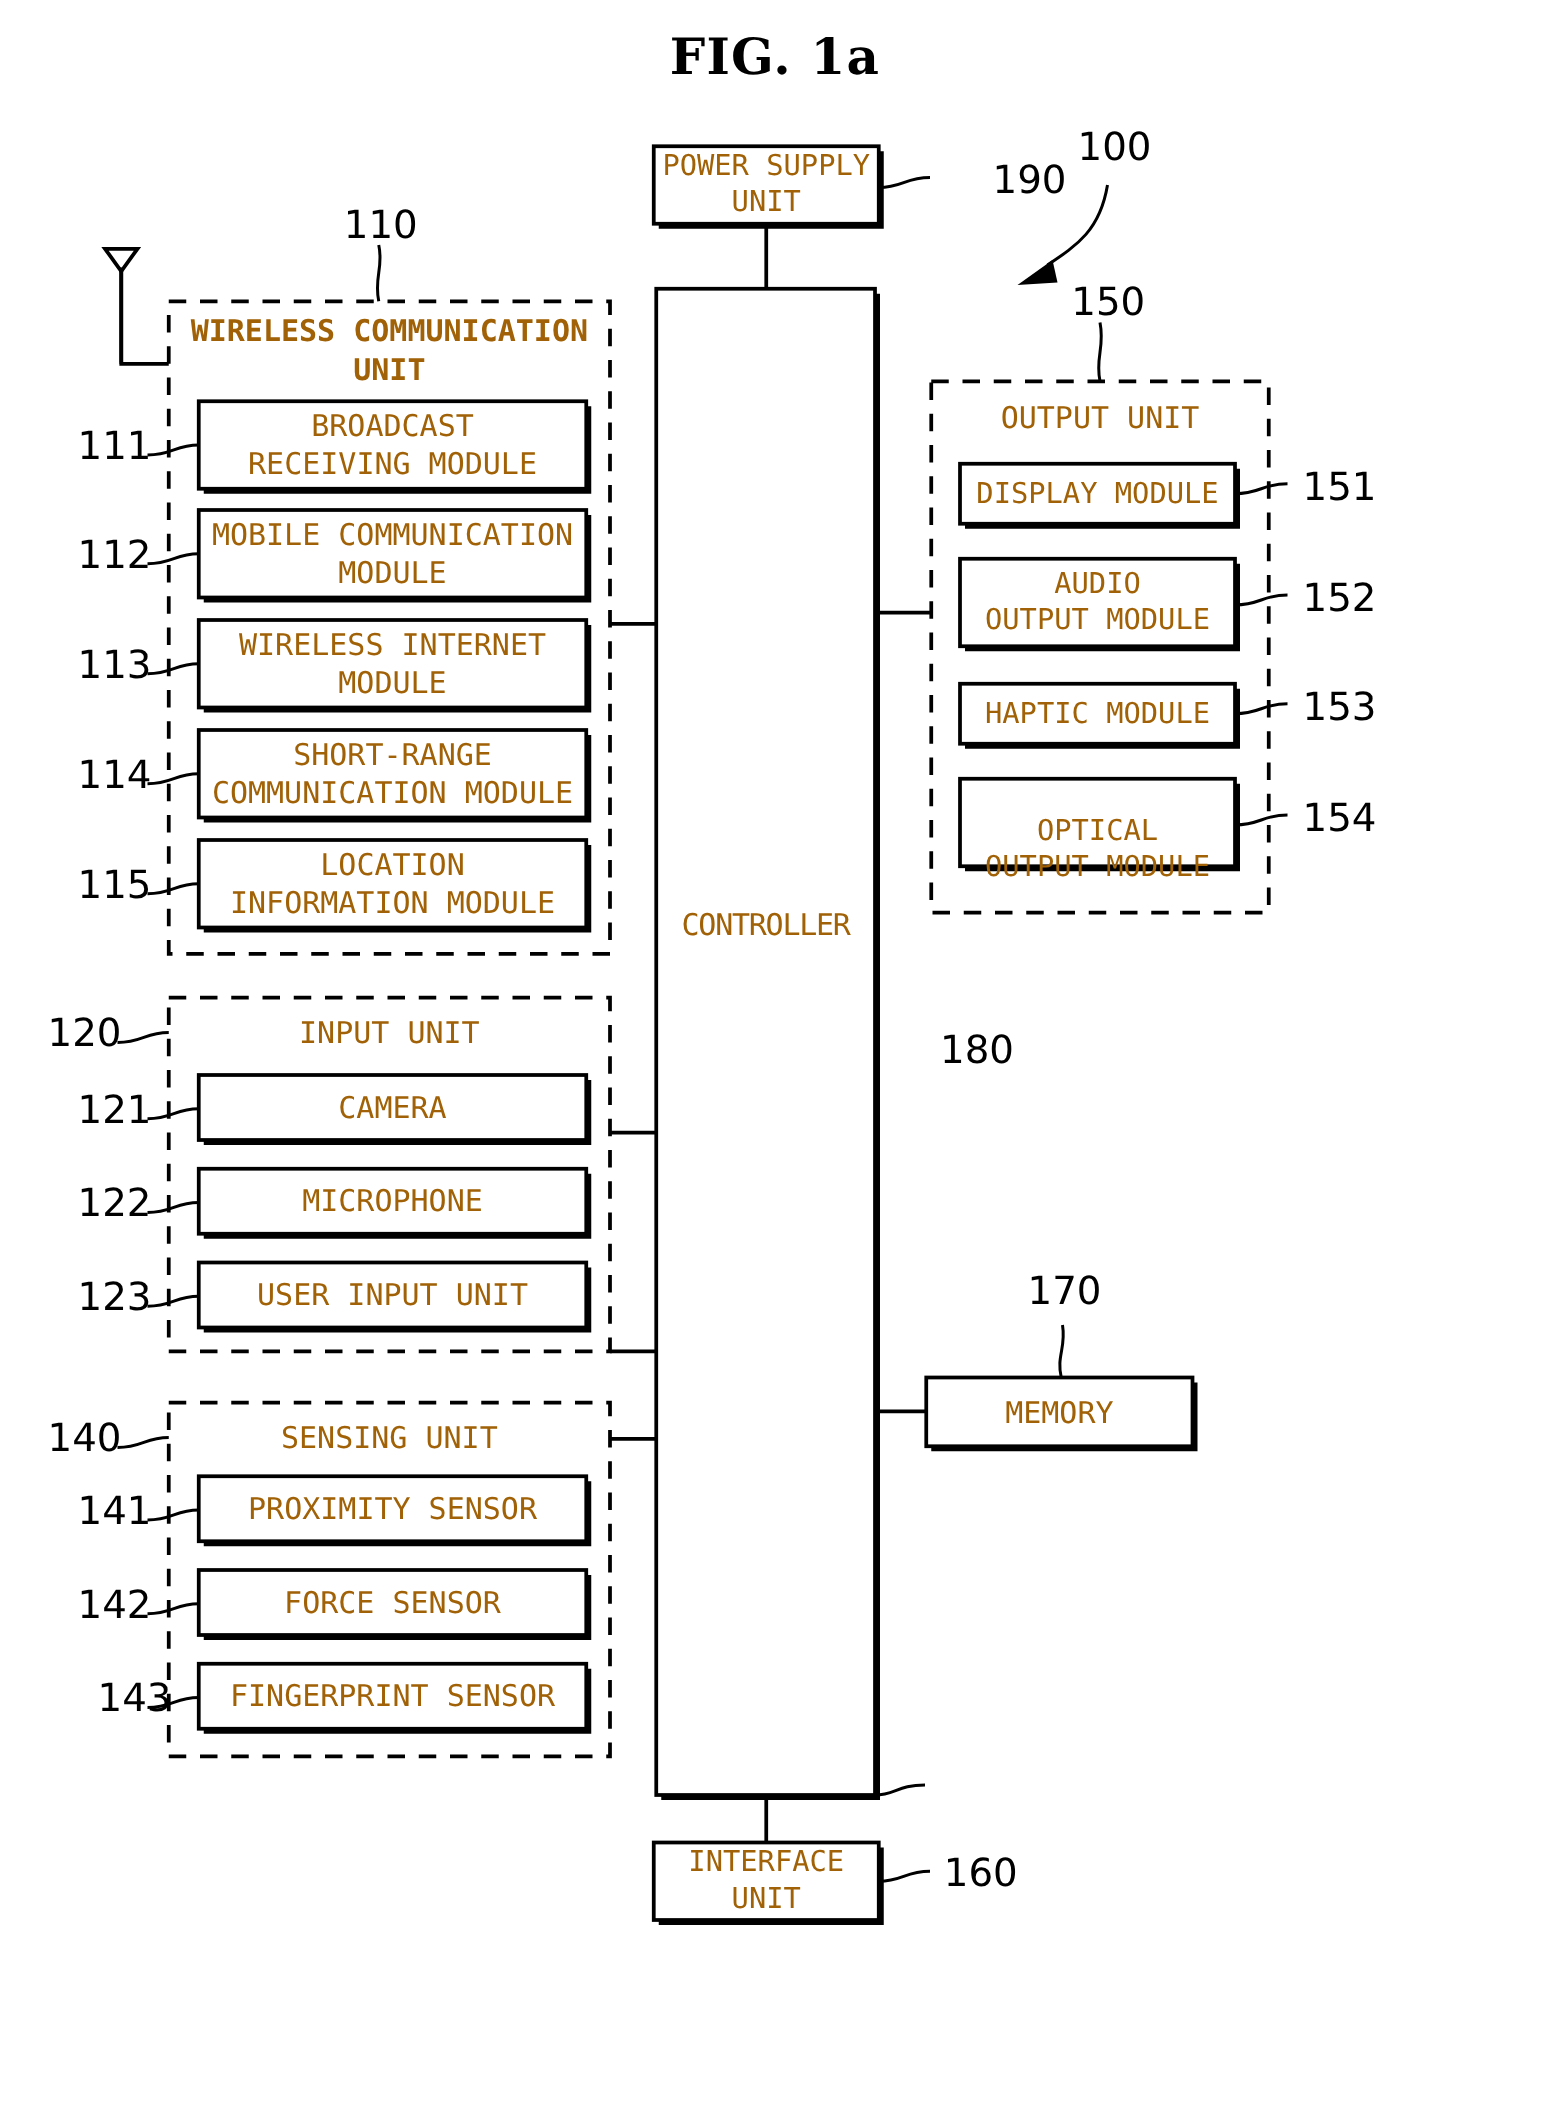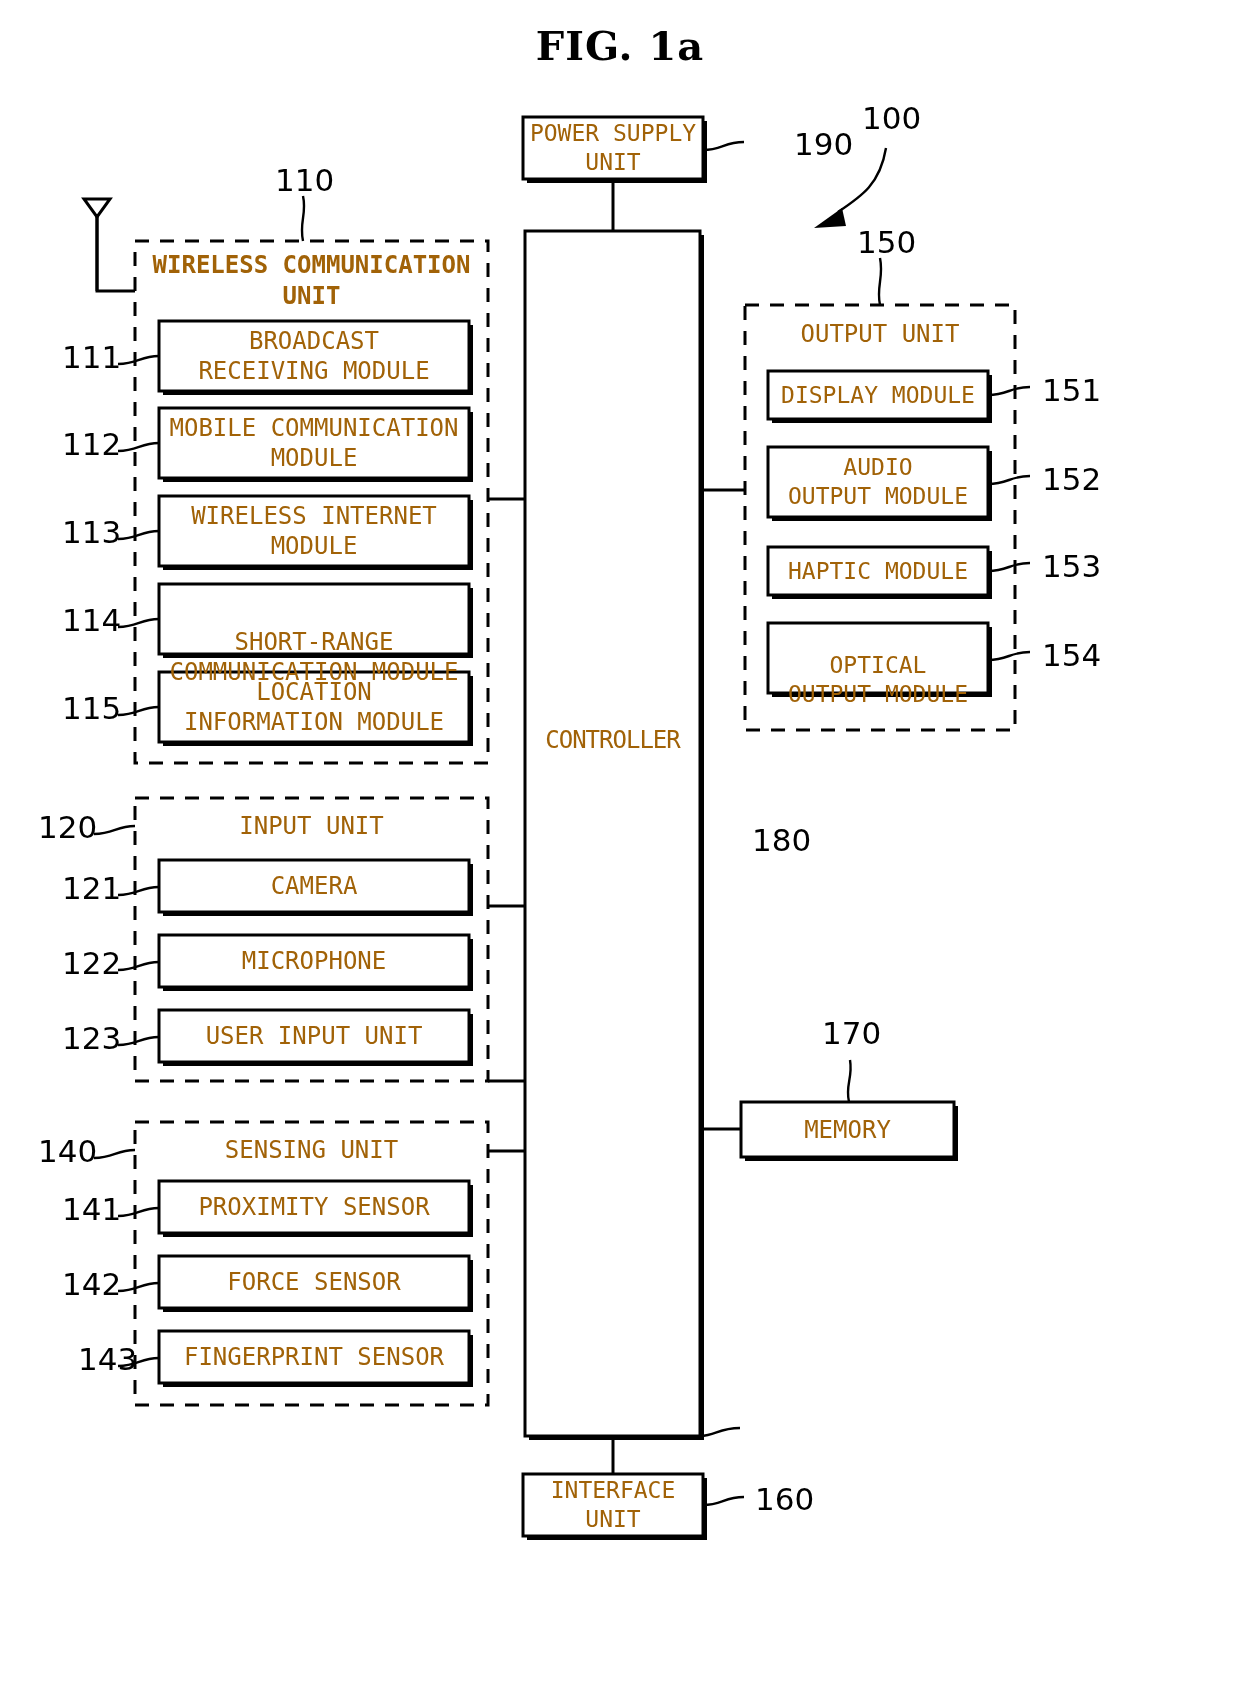--- a/index.html
+++ b/index.html
@@ -213,21 +213,21 @@
   <div class="refnum" style="left:62px;top:339px;">111</div>
 
   <div class="txt" style="left:159px;top:408px;width:310px;height:70px;">MOBILE COMMUNICATION
 MODULE</div>
   <div class="refnum" style="left:62px;top:426px;">112</div>
 
   <div class="txt" style="left:159px;top:496px;width:310px;height:70px;">WIRELESS INTERNET
 MODULE</div>
   <div class="refnum" style="left:62px;top:514px;">113</div>
 
-  <div class="txt" style="left:159px;top:584px;width:310px;height:70px;margin-top:38px;">SHORT-RANGE
+  <div class="txt" style="left:159px;top:584px;width:310px;height:70px;">SHORT-RANGE
 COMMUNICATION MODULE</div>
   <div class="refnum" style="left:62px;top:602px;">114</div>
 
   <div class="txt" style="left:159px;top:672px;width:310px;height:70px;">LOCATION
 INFORMATION MODULE</div>
   <div class="refnum" style="left:62px;top:690px;">115</div>
 
   <div class="txt unit-title" style="left:135px;top:808px;width:353px;height:36px;">INPUT UNIT</div>
   <div class="refnum" style="left:38px;top:809px;">120</div>
 

